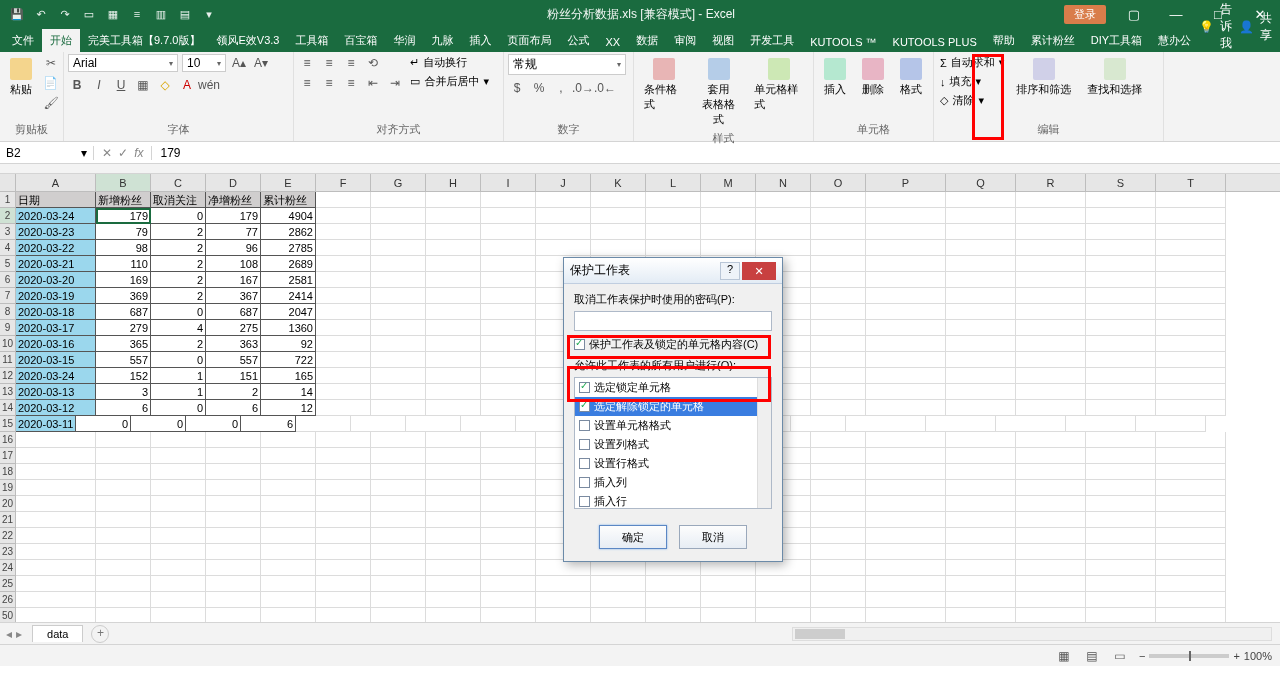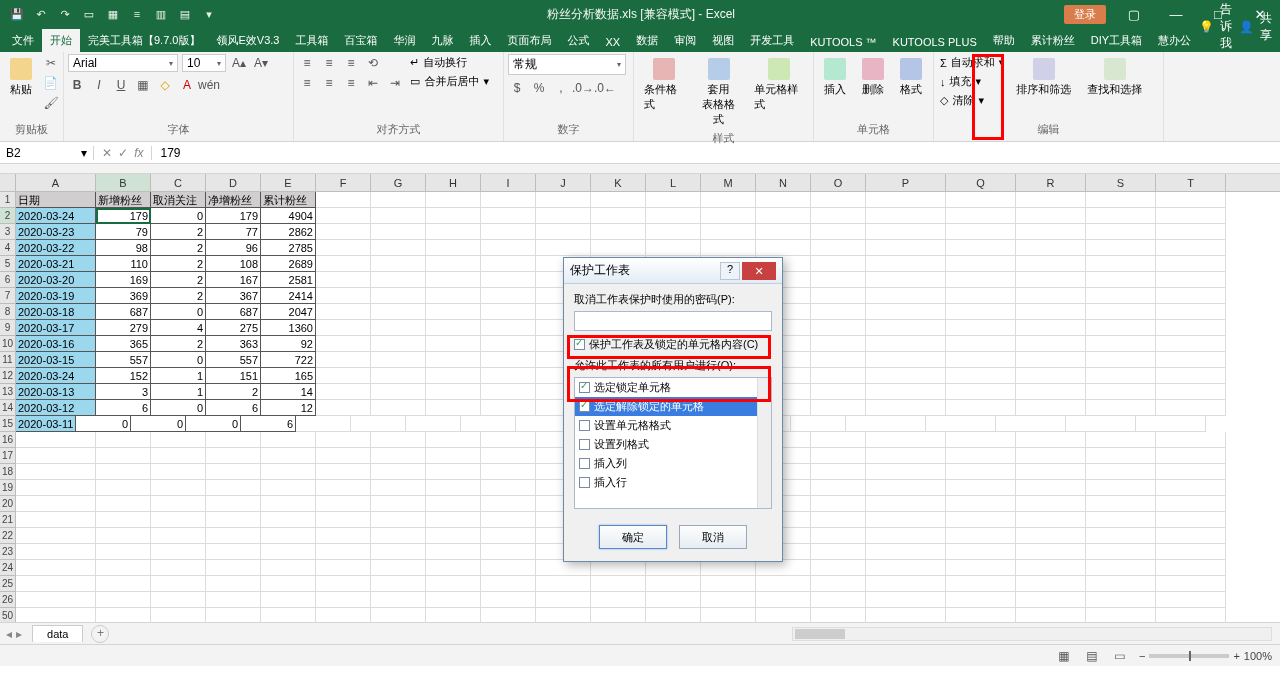--- a/index.html
+++ b/index.html
@@ -1036,20 +1036,24 @@
         <div class="perm">
           <span class="chk"></span>
           <span>设置单元格格式</span>
         </div>
         <div class="perm">
           <span class="chk"></span>
           <span>设置列格式</span>
         </div>
         <div class="perm">
           <span class="chk"></span>
+          <span>设置行格式</span>
+        </div>
+        <div class="perm">
+          <span class="chk"></span>
           <span>插入列</span>
         </div>
         <div class="perm">
           <span class="chk"></span>
           <span>插入行</span>
         </div>
         <div class="scrollbar"></div>
     </div>
     <div class="red-highlight" style="left:3px;top:108px;width:204px;height:36px"></div>
   </div>

